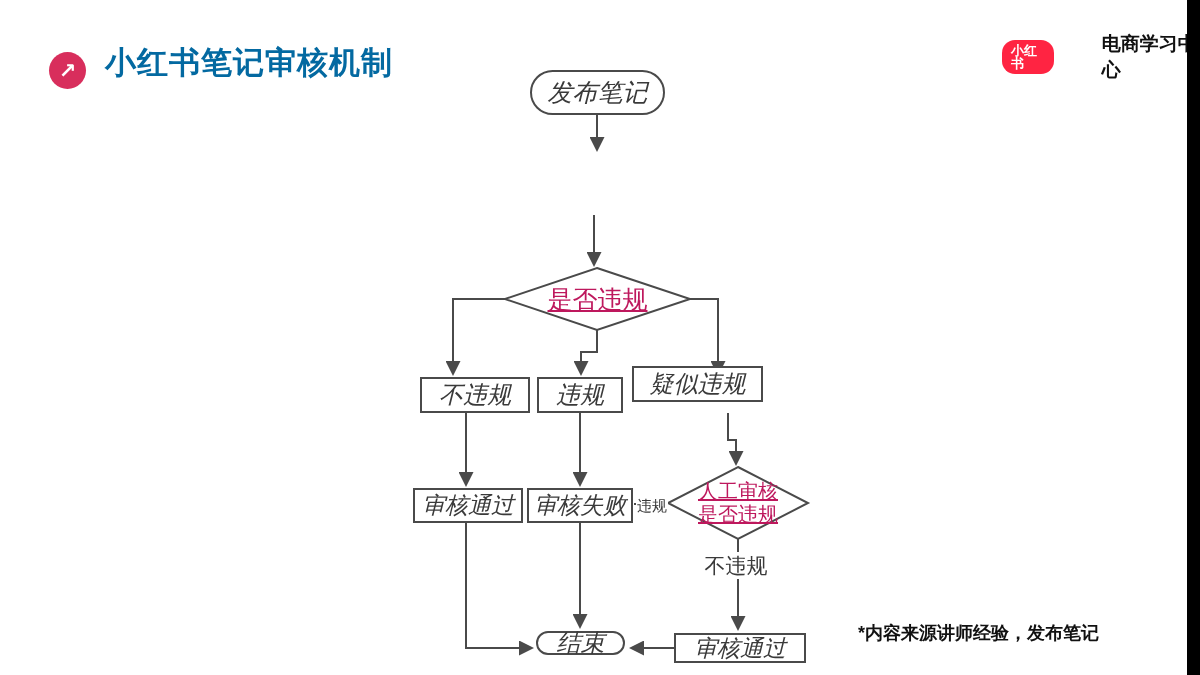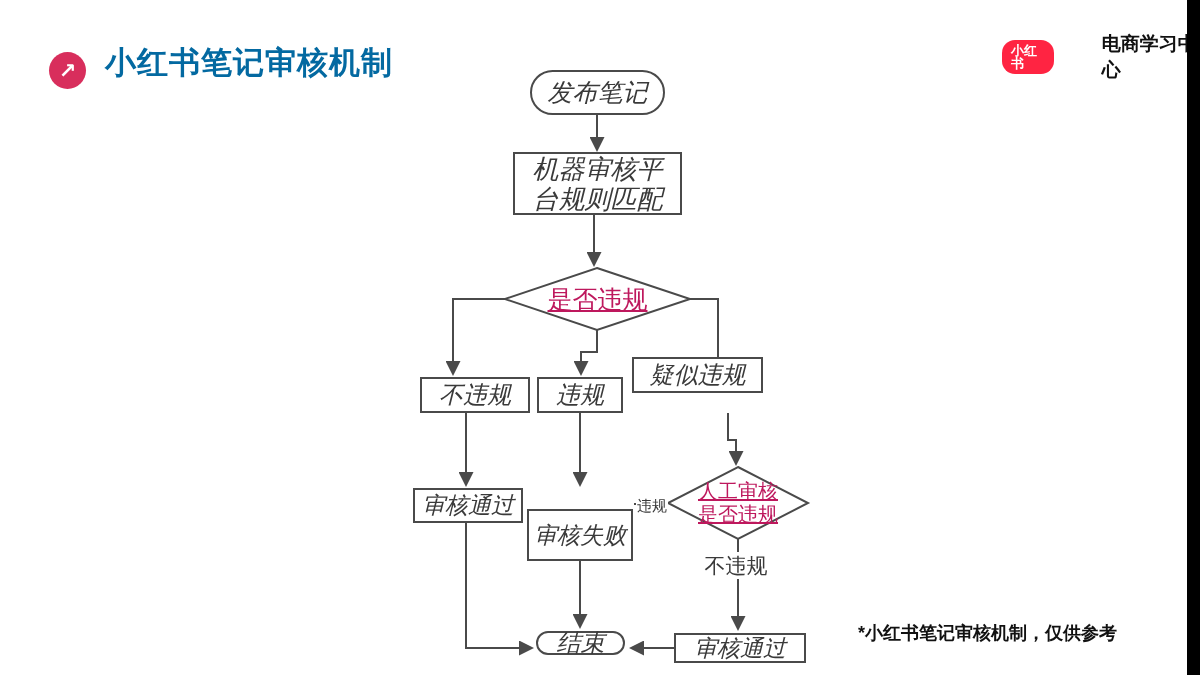--- a/index.html
+++ b/index.html
@@ -90,44 +90,43 @@
       <polyline points="674,648 632,648" marker-end="url(#arw)"></polyline>
     </g>
     <g stroke="#4a4a4a" stroke-width="2" fill="#ffffff">
       <polygon points="597,268 690,299 597,330 505,299"></polygon>
       <polygon points="738,467 808,503 738,539 668,503"></polygon>
     </g>
   </svg>
 
   <div class="node stadium" style="left:530px; top:70px; width:135px; height:45px; font-size:25px;">发布笔记</div>
 
-  <div class="node" style="left:513px; top:152px; width:169px; height:63px; font-size:26px; line-height:30px; padding:0 14px;">机器审核平台规则匹配</div>
 
   <div class="dtext" style="left:505px; top:284px; width:185px; height:30px; font-size:25px;">是否违规</div>
 
   <div class="node" style="left:420px; top:377px; width:110px; height:36px;">不违规</div>
 
   <div class="node" style="left:537px; top:377px; width:86px; height:36px;">违规</div>
 
-  <div class="node" style="left:632px; top:357px; width:131px; height:36px;">疑似违规</div>
+  <div class="node" style="left:632px; top:366px; width:131px; height:36px;">疑似违规</div>
 
   <div class="node" style="left:413px; top:488px; width:110px; height:35px; font-size:23px;">审核通过</div>
 
-  <div class="node" style="left:527px; top:509px; width:106px; height:52px; font-size:23px;text-align:center;">审核失败</div>
+  <div class="node" style="left:527px; top:488px; width:106px; height:35px; font-size:23px;text-align:center;">审核失败</div>
 
   <div class="edge-label" style="left:636px; top:495px; width:32px; height:20px; font-size:15px;">违规</div>
 
   <div class="dtext" style="left:668px; top:480px; width:140px; height:46px; font-size:20px; line-height:23px;">
     <span>人工审核</span>
     <span>是否违规</span>
   </div>
 
   <div class="edge-label" style="left:700px; top:552px; width:72px; height:27px; font-size:21px;">不违规</div>
 
   <div class="node stadium" style="left:536px; top:631px; width:89px; height:24px; border-radius:19px;">结束</div>
 
   <div class="node" style="left:674px; top:633px; width:132px; height:30px; font-size:23px;">审核通过</div>
 
-  <div class="footnote">*小红书笔记审核机制，仅供参考</div>
+  <div class="footnote">*内容来源讲师经验，发布笔记</div>
 
   <div class="edge-bar"></div>
 
 </div>
 
 </body></html>

